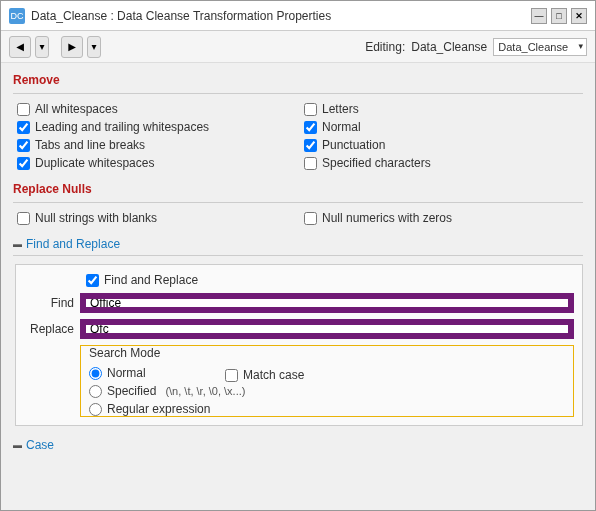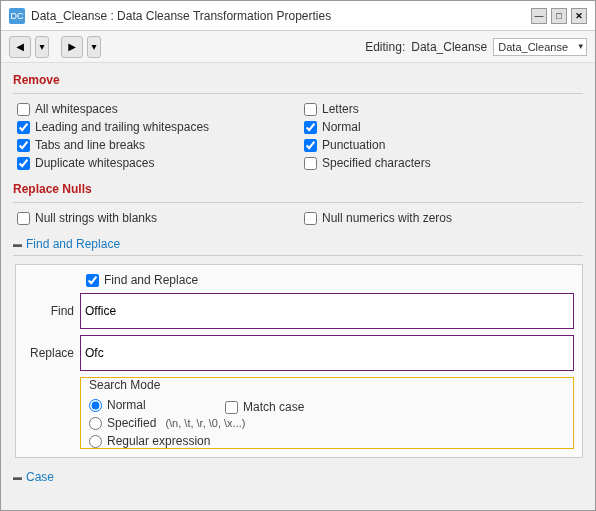--- a/index.html
+++ b/index.html
@@ -218,22 +218,22 @@
 
     .fr-label {
       width: 50px;
       font-size: 12px;
       color: #333;
       text-align: right;
     }
 
     .fr-input {
       flex: 1;
-      height: 36px;
-      border: 1px solid #701a75;
+      height: 20px;
+      border: 6px solid #701a75;
       background: #fff;
       padding: 2px 4px;
       font-size: 12px;
       outline: none;
     }
 
     .search-mode-box {
       border: 1px solid #eab308;
       padding: 0 8px;
       margin-top: 0;

